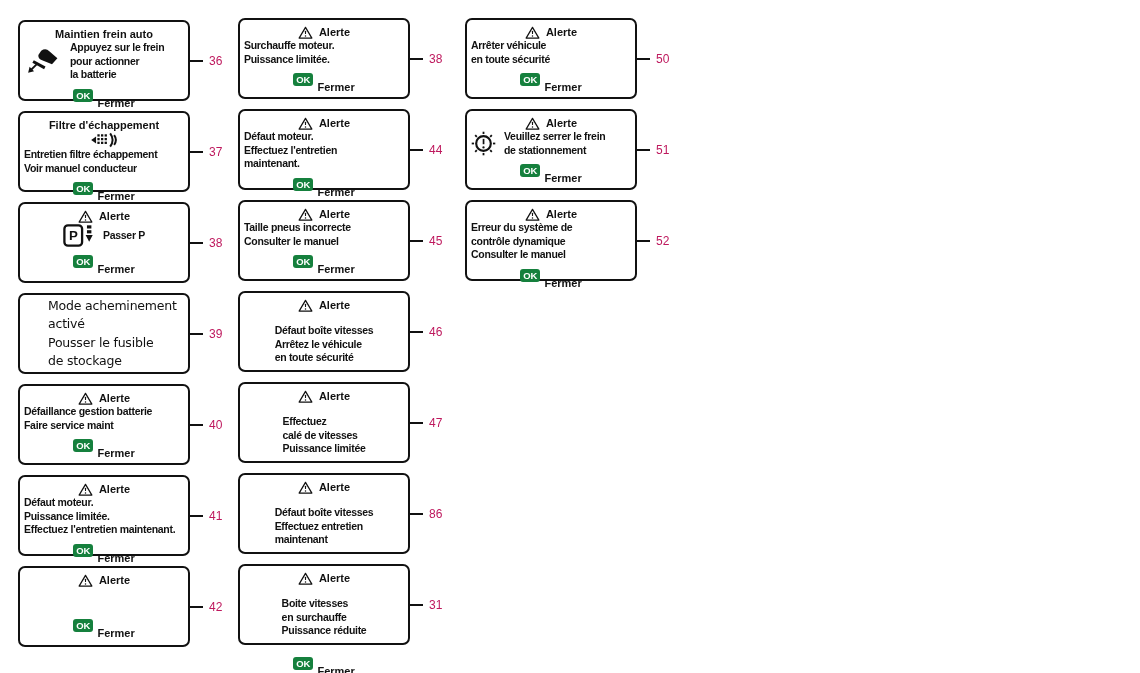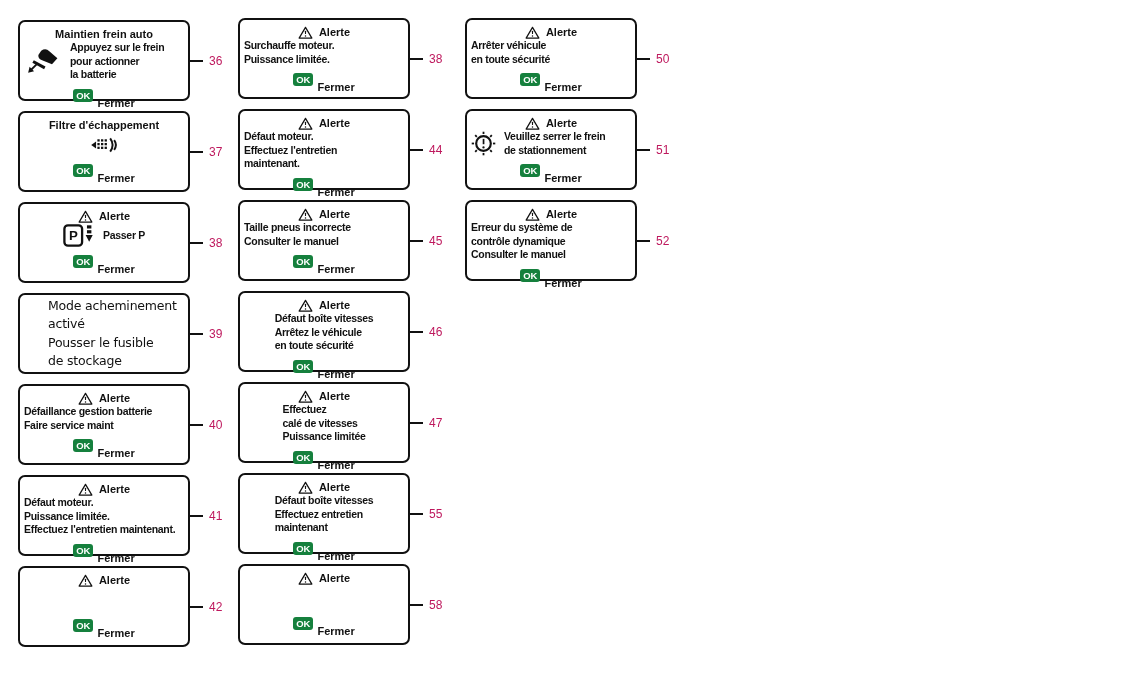--- a/index.html
+++ b/index.html
@@ -12,21 +12,21 @@
   .row{display:flex;align-items:center;margin-bottom:10px;}
   .box{width:172px;height:81px;box-sizing:border-box;background:#fff;border:2px solid #111;
        border-radius:7px;display:flex;flex-direction:column;justify-content:space-between;
        padding:6px 4px;}
   .box.plain{justify-content:center;padding-left:28px;}
   .hdr{display:flex;align-items:center;justify-content:center;gap:6px;
        font-size:11px;font-weight:bold;line-height:13px;}
   .body{font-size:10.5px;font-weight:bold;letter-spacing:-0.3px;line-height:13.5px;}
   .body .line{white-space:nowrap;}
   .body.center{text-align:left;}
-  .body.left-block{width:max-content;max-width:160px;margin:0 auto;text-align:left;}
+  .body.left-block{width:max-content;max-width:160px;margin:12px auto;text-align:left;}
   .brow{display:flex;align-items:center;gap:8px;}
   .brow.inline{justify-content:center;}
   .brow .lines{text-align:left;}
   .icontop{text-align:center;line-height:0;margin:-2px 0;}
   .plaintxt{font-family:"DejaVu Sans",sans-serif;font-size:12.5px;font-weight:normal;
             line-height:18.5px;letter-spacing:-0.2px;text-align:left;}
   .okline{display:flex;align-items:center;justify-content:center;gap:4px;}
   .okbadge{background:#15803d;color:#fff;font-size:9.5px;font-weight:bold;border-radius:3px;
            padding:1px 3px;line-height:11px;}
   .fermer{font-size:11px;font-weight:bold;margin-top:15px;}
@@ -78,20 +78,24 @@
                   <rect x="17.7" y="4.5" width="2.6" height="2.6" fill="#111"></rect>
                   <rect x="9.5" y="8.7" width="2.6" height="2.6" fill="#111"></rect>
                   <rect x="13.6" y="8.7" width="2.6" height="2.6" fill="#111"></rect>
                   <rect x="17.7" y="8.7" width="2.6" height="2.6" fill="#111"></rect>
                   <rect x="9.5" y="12.9" width="2.6" height="2.6" fill="#111"></rect>
                   <rect x="13.6" y="12.9" width="2.6" height="2.6" fill="#111"></rect>
                   <rect x="17.7" y="12.9" width="2.6" height="2.6" fill="#111"></rect>
                   <path d="M24 3.5 q5.5 7.5 0 15" fill="none" stroke="#111" stroke-width="2.2"></path>
                   <path d="M28.5 5.5 q4 5.5 0 11" fill="none" stroke="#111" stroke-width="2.2"></path>
                 </svg></span></div>
+            <div class="body center">
+              <div class="line">Entretien filtre échappement</div>
+              <div class="line">Voir manuel conducteur</div>
+            </div>
           </div>
           <div class="okline">
             <span class="okbadge">OK</span>
             <span class="fermer">Fermer</span>
           </div>
         </div>
         <span class="lead"></span>
         <div class="num">37</div>
       </div>
       <div class="row">
@@ -328,39 +332,44 @@
             <div class="line">Défaut boîte vitesses</div>
             <div class="line">Effectuez entretien</div>
             <div class="line">maintenant</div>
           </div>
           <div class="okline">
             <span class="okbadge">OK</span>
             <span class="fermer">Fermer</span>
           </div>
         </div>
         <span class="lead"></span>
-        <div class="num">55</div>
-      </div>
-      <div class="row">
-        <div class="box">
-          <div class="hdr">
-            <span class="icon"><svg width="15" height="13" viewBox="0 0 24 21">
-                <path d="M12 2.2 L22.3 19.5 H1.7 Z" fill="none" stroke="#111" stroke-width="2" stroke-linejoin="round"></path>
-                <rect x="11.1" y="7.6" width="1.8" height="5.4" rx="0.9" fill="#111"></rect>
-                <circle cx="12" cy="16.1" r="1.2" fill="#111"></circle>
-              </svg></span>
-            <span>Alerte</span>
-          </div>
-          <div class="okline">
-            <span class="okbadge">OK</span>
-            <span class="fermer">Fermer</span>
-          </div>
-        </div>
-        <span class="lead"></span>
-        <div class="num">58</div>
+        <div class="num">86</div>
+      </div>
+      <div class="row">
+        <div class="box">
+          <div class="hdr">
+            <span class="icon"><svg width="15" height="13" viewBox="0 0 24 21">
+                <path d="M12 2.2 L22.3 19.5 H1.7 Z" fill="none" stroke="#111" stroke-width="2" stroke-linejoin="round"></path>
+                <rect x="11.1" y="7.6" width="1.8" height="5.4" rx="0.9" fill="#111"></rect>
+                <circle cx="12" cy="16.1" r="1.2" fill="#111"></circle>
+              </svg></span>
+            <span>Alerte</span>
+          </div>
+          <div class="body left-block">
+            <div class="line">Boite vitesses</div>
+            <div class="line">en surchauffe</div>
+            <div class="line">Puissance réduite</div>
+          </div>
+          <div class="okline">
+            <span class="okbadge">OK</span>
+            <span class="fermer">Fermer</span>
+          </div>
+        </div>
+        <span class="lead"></span>
+        <div class="num">31</div>
       </div>
     </div>
   <div class="col c2">
       <div class="row">
         <div class="box">
           <div class="hdr">
             <span class="icon"><svg width="15" height="13" viewBox="0 0 24 21">
                 <path d="M12 2.2 L22.3 19.5 H1.7 Z" fill="none" stroke="#111" stroke-width="2" stroke-linejoin="round"></path>
                 <rect x="11.1" y="7.6" width="1.8" height="5.4" rx="0.9" fill="#111"></rect>
                 <circle cx="12" cy="16.1" r="1.2" fill="#111"></circle>

